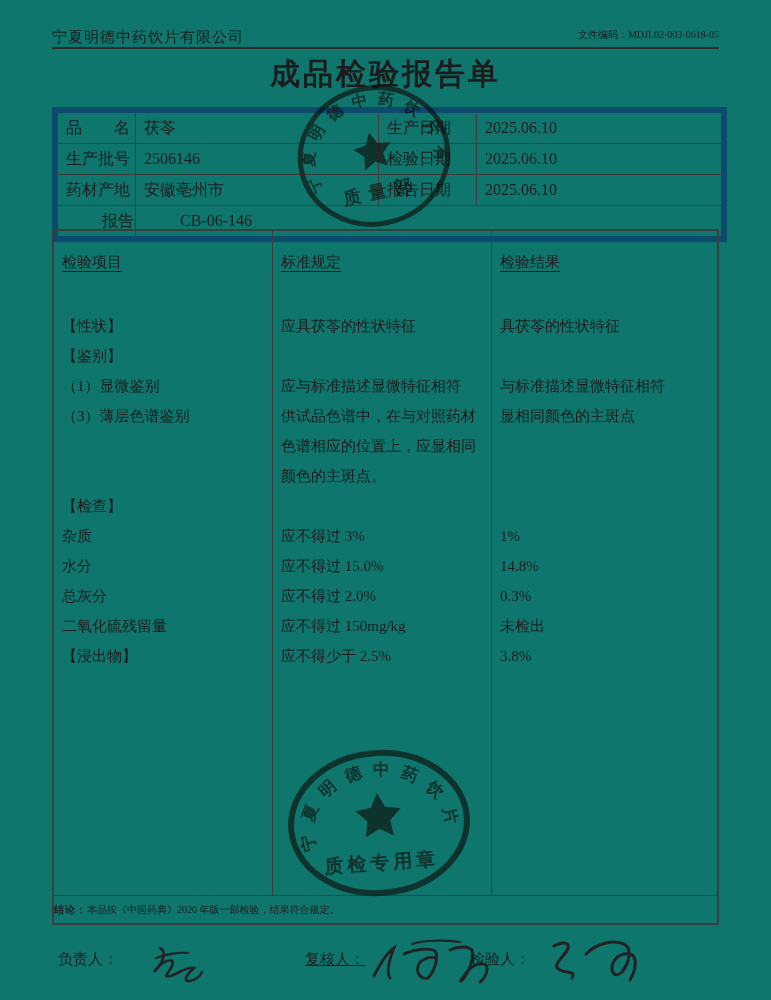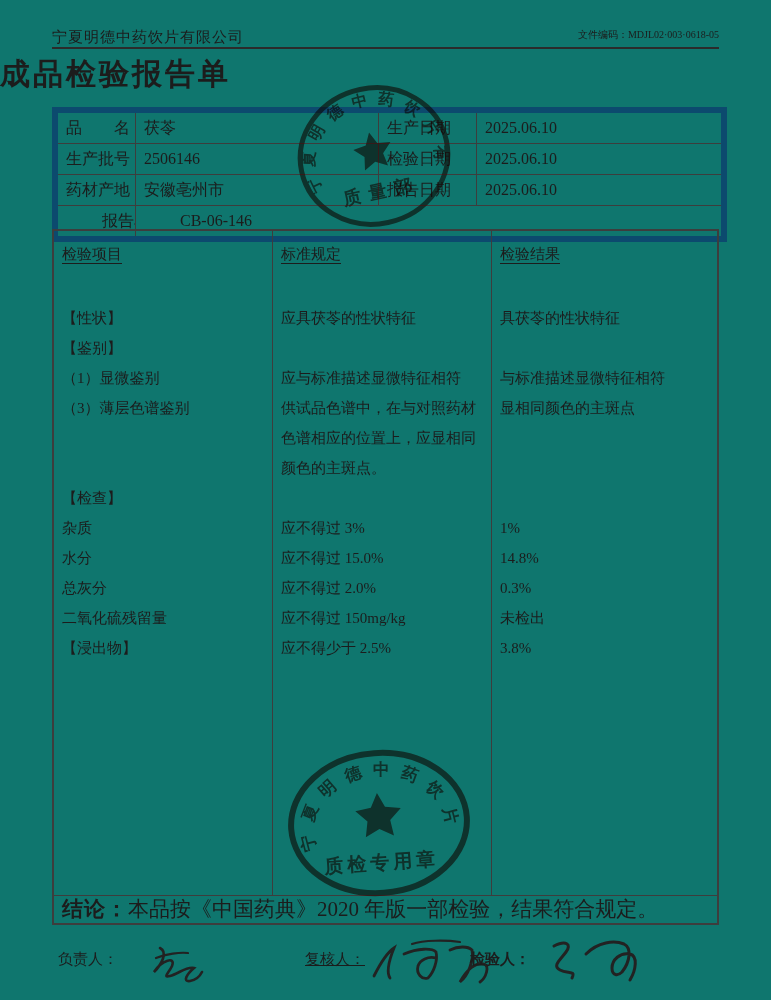--- a/index.html
+++ b/index.html
@@ -4,44 +4,44 @@
 <style>
   html,body{margin:0;padding:0;background:#ffffff;}
   .page{
     position:relative;width:771px;height:1000px;background:#0f766e;overflow:hidden;
     font-family:"Liberation Serif","DejaVu Serif",serif;color:#1c1c1c;
   }
   
   .hdr-company{position:absolute;left:52px;top:28px;font-size:15px;letter-spacing:1px;}
   .hdr-code{position:absolute;right:52px;top:28px;font-size:10px;}
   .hdr-rule{position:absolute;left:52px;top:47px;width:667px;height:0;border-top:2px solid #2b2b2b;}
-  .doc-title{position:absolute;left:0;top:54px;width:100%;
+  .doc-title{position:absolute;left:0;top:54px;width:100%;text-align:center;
     font-family:"Liberation Sans","DejaVu Sans",sans-serif;
     font-size:30px;font-weight:900;letter-spacing:3px;}
   
   .info-table{position:absolute;left:52px;top:107px;width:663px;
     border:6px solid #0c4a6e;display:grid;
     grid-template-columns:78px 243px 98px 244px;font-size:16px;}
   .info-cell{height:30px;line-height:30px;padding:0 8px;overflow:hidden;white-space:nowrap;
     border-right:1px solid #3d3d3d;border-bottom:1px solid #3d3d3d;}
   .info-cell.noR{border-right:none;}
   .info-cell.noB{border-bottom:none;padding-left:44px;}
   .jlabel{display:inline-block;width:62px;text-align:justify;text-align-last:justify;}
   
   .main-table{position:absolute;left:52px;top:229px;width:663px;height:692px;
     border:2px solid #3d3d3d;display:flex;flex-direction:column;font-size:15px;}
   .mrow{display:grid;grid-template-columns:219px 219px 1fr;flex:0 0 auto;}
   .mrow.grow{flex:1 1 auto;}
   .mcell{padding:0 8px;line-height:30px;border-right:1px solid #3d3d3d;}
   .mcell:last-child{border-right:none;}
-  .mhead{padding-top:8px;padding-bottom:2px;}
+  .mhead{padding-top:16px;padding-bottom:2px;}
   .mhead span{text-decoration:underline;text-underline-offset:4px;}
   .mhead.c{text-align:left;}
   .spacer{height:32px;}
-  .concl{border-top:1px solid #3d3d3d;line-height:27px;padding:0 8px;flex:0 0 auto;font-size:21px;}
+  .concl{border-top:1px solid #3d3d3d;line-height:27px;padding:0 0;flex:0 0 auto;font-size:10px;}
   .concl b{letter-spacing:1px;}
   
   .sig-row{position:absolute;left:52px;top:938px;width:667px;height:60px;font-size:15px;}
   .sig-label{position:absolute;top:12px;}
   .sig-svg{position:absolute;}
   
   .stamp{position:absolute;opacity:0.8;mix-blend-mode:multiply;pointer-events:none;}
   .stamp-top{left:292px;top:80px;transform:rotate(-12deg);}
   .stamp-bottom{left:283px;top:745px;transform:rotate(-4deg);}
   .stamp text{font-family:"Liberation Sans","DejaVu Sans",sans-serif;font-weight:bold;}
@@ -157,21 +157,21 @@
       <path d="M28,10 C36,14 30,26 22,34 C30,22 44,18 40,28 C37,35 30,40 38,38 C46,36 55,28 62,30 C55,36 50,44 58,43 C64,42 68,38 70,34" fill="none" stroke="#222" stroke-width="2.6" stroke-linecap="round"></path>
       <path d="M24,20 C34,16 48,14 56,15" fill="none" stroke="#222" stroke-width="2.2" stroke-linecap="round"></path>
     </svg>
     <span class="sig-label" style="left:253px;text-decoration:underline;">复核人：</span>
     <svg class="sig-svg" style="left:308px;top:-2;" width="150" height="58" viewBox="0 0 150 58">
       <path d="M14,40 C20,28 28,16 34,12 C30,22 26,36 30,42" fill="none" stroke="#222" stroke-width="2.8" stroke-linecap="round"></path>
       <path d="M44,18 C58,12 72,12 76,16 C78,24 74,36 68,42 C62,44 56,38 58,30 C60,24 68,20 76,22" fill="none" stroke="#222" stroke-width="2.8" stroke-linecap="round"></path>
       <path d="M90,14 C98,10 108,10 112,14 C114,24 108,40 100,46 C106,34 116,26 124,28 C130,30 126,42 120,46" fill="none" stroke="#222" stroke-width="2.8" stroke-linecap="round"></path>
       <path d="M52,8 C64,4 86,4 100,6" fill="none" stroke="#222" stroke-width="2.2" stroke-linecap="round"></path>
     </svg>
-    <span class="sig-label" style="left:418px;font-weight:bold;">检验人：</span>
+    <span class="sig-label" style="left:418px;">检验人：</span>
     <svg class="sig-svg" style="left:486px;top:-6;" width="130" height="64" viewBox="0 0 130 64">
       <path d="M16,14 C28,8 34,12 28,20 C22,28 14,34 22,38 C30,42 38,38 34,46" fill="none" stroke="#222" stroke-width="3" stroke-linecap="round"></path>
       <path d="M48,22 C60,10 76,8 86,12 C94,16 92,30 84,40 C80,44 74,44 74,36 C74,28 82,20 92,22 C100,24 98,38 92,48" fill="none" stroke="#222" stroke-width="3" stroke-linecap="round"></path>
     </svg>
   </div>
 
   <svg class="stamp stamp-top" width="164" height="152" viewBox="0 0 164 152">
     <defs>
         <path id="arcTop" d="M 25,99 A 61,55 0 1 1 139,99" fill="none"></path>
       </defs>

